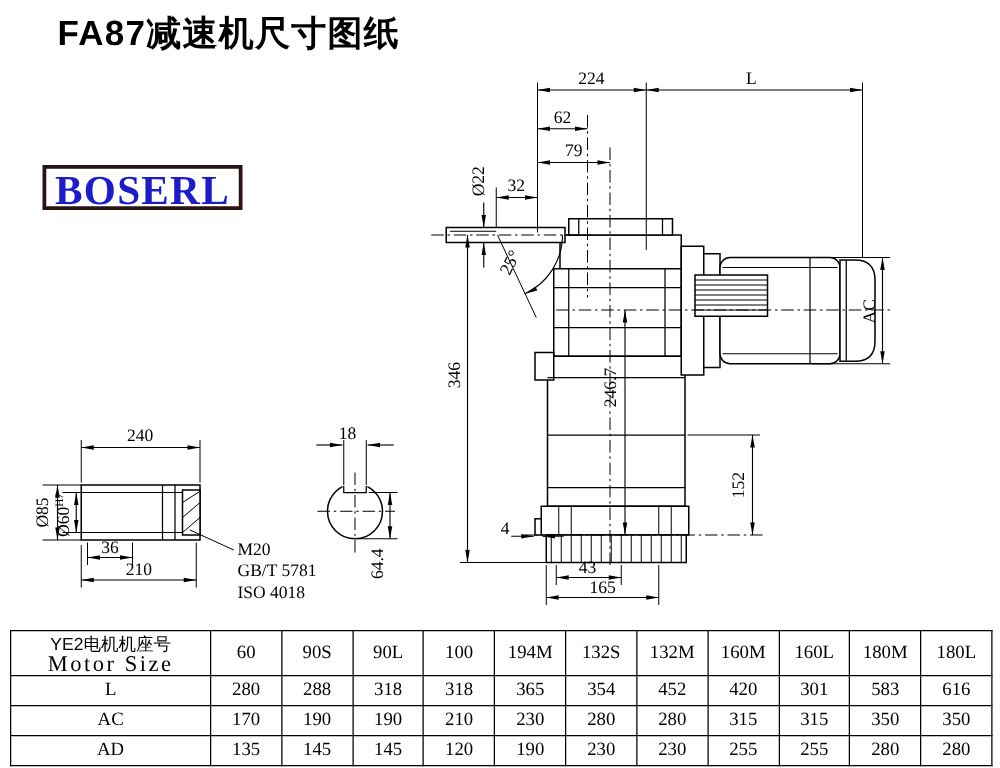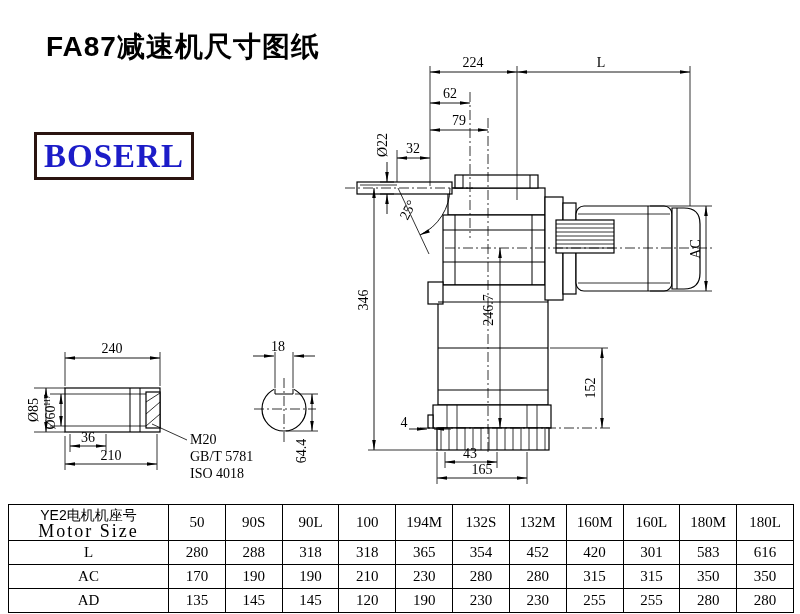--- a/index.html
+++ b/index.html
@@ -1,26 +1,26 @@
 <!DOCTYPE html>
 <html lang="zh"><head>
 <meta charset="utf-8">
 <style>
   * { margin:0; padding:0; box-sizing:border-box; }
   html,body { background:#fff; }
   body { width:800px; height:614px; overflow:hidden; position:relative;
          font-family:"Liberation Sans", sans-serif; color:#000; }
   .page { position:absolute; left:0; top:0; width:800px; height:614px; background:#fff; }
 
-  .title { position:absolute; left:46px; top:28px; font-size:28px; font-weight:bold;
+  .title { position:absolute; left:46px; top:8px; font-size:28px; font-weight:bold;
            letter-spacing:1px; font-family:"Liberation Sans", sans-serif; }
 
-  .logo { position:absolute; left:34px; top:132px; width:160px; height:48px;
+  .logo { position:absolute; left:34px; top:132px; width:160px; height:36px;
           border:3px solid #2a1410; background:#fff;
-          display:flex; align-items:center; justify-content:center; }
+          display:flex; align-items:flex-start; justify-content:center; }
   .logo span { font-family:"Liberation Serif", serif; font-size:33px; font-weight:bold;
                color:#1c1cc8; letter-spacing:1px; }
 
   svg.drawing { position:absolute; left:0; top:0; }
 
   
   .o    { fill:#fff; stroke:#000; stroke-width:1.2; }
   .ln   { stroke:#000; stroke-width:1; fill:none; }
   .thin { stroke:#000; stroke-width:0.8; fill:none; }
   .cl   { stroke:#000; stroke-width:0.8; fill:none; stroke-dasharray:10 3 2 3; }
@@ -201,21 +201,21 @@
     <colgroup>
         <col class="c0">
         <col span="11">
       </colgroup>
     <tbody>
       <tr class="hdr">
         <td>
           <div class="hdr-cn">YE2电机机座号</div>
           <div class="hdr-en">Motor Size</div>
         </td>
-        <td>50</td>
+        <td>60</td>
         <td>90S</td>
         <td>90L</td>
         <td>100</td>
         <td>194M</td>
         <td>132S</td>
         <td>132M</td>
         <td>160M</td>
         <td>160L</td>
         <td>180M</td>
         <td>180L</td>

